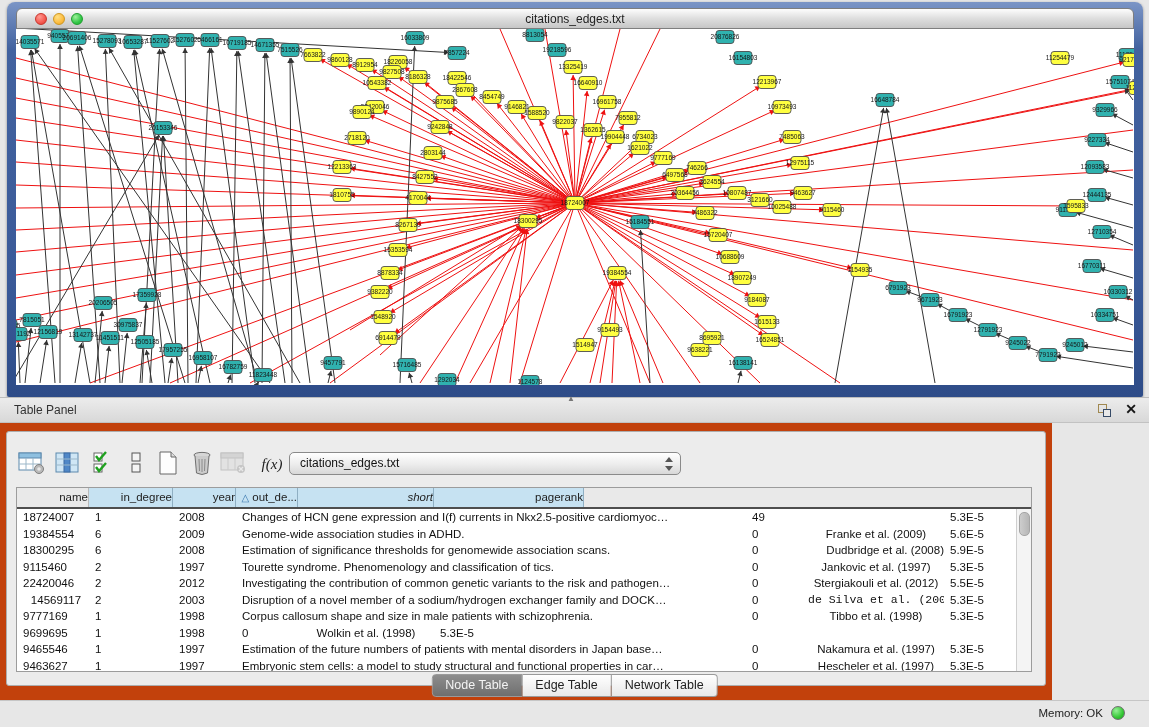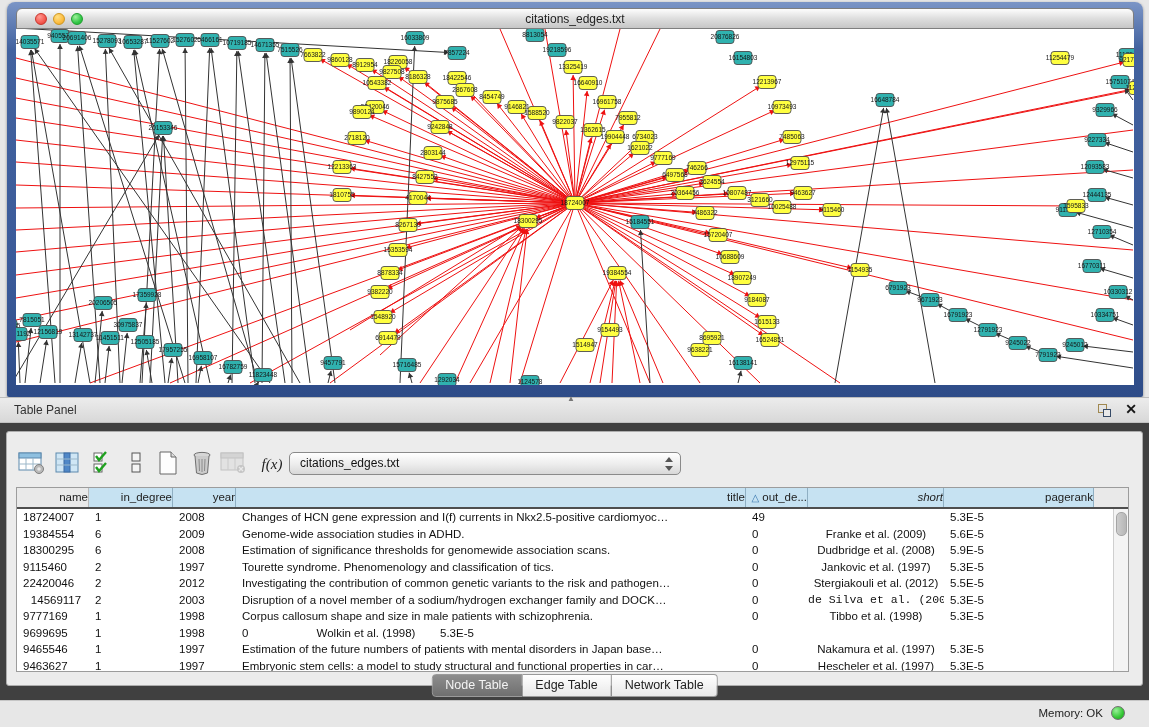--- a/index.html
+++ b/index.html
@@ -26,21 +26,21 @@
 
   
   .tp-header{position:absolute;left:0;top:397px;width:1149px;height:26px;
     background:linear-gradient(#ececec,#d8d8d8);border-top:1px solid #bdbdbd;border-bottom:1px solid #c2c2c2;box-sizing:border-box;}
   .tp-title{position:absolute;left:14px;top:0;height:25px;line-height:25px;font-size:12px;color:#333;}
   .float-ico{position:absolute;right:36px;top:6px;width:15px;height:14px;}
   .float-ico .sq1{position:absolute;left:0;top:0;width:7px;height:7px;border:1.5px solid #a08850;}
   .float-ico .sq2{position:absolute;left:5px;top:5px;width:6px;height:6px;border:1.5px solid #364a66;background:#e9e9e9;}
   .close-ico{position:absolute;right:12px;top:3px;font-size:14px;font-weight:bold;color:#151515;cursor:default;}
 
-  .tp-body{position:absolute;left:0;top:423px;width:1149px;height:277px;background:#404040;}
+  .tp-body{position:absolute;left:0;top:423px;width:1052px;height:277px;background:#c2410c;}
   .tp-inner{position:absolute;left:6px;right:6px;top:8px;bottom:14px;background:#ececec;
     border:1px solid #adadad;border-radius:3px;}
 
   .tool-btn{position:absolute;top:18px;width:30px;height:28px;border:none;background:transparent;padding:0;}
   .fx{font-family:"Liberation Serif",serif;font-style:italic;font-size:15px;color:#222;}
   .combo{position:absolute;left:282px;top:20px;width:392px;height:23px;border:1px solid #8a8a8a;border-radius:5px;
     background:linear-gradient(#ffffff,#ececec 55%,#d8d8d8);box-sizing:border-box;font-size:12px;color:#111;}
   .combo .val{position:absolute;left:10px;top:0;line-height:21px;}
   .combo .arrows{position:absolute;right:7px;top:3px;width:9px;height:16px;}
   .combo .arrows .up{position:absolute;left:1px;top:1px;width:0;height:0;border-left:4px solid transparent;border-right:4px solid transparent;border-bottom:5px solid #555;}
@@ -987,21 +987,20 @@
             <span class="up"></span>
             <span class="dn"></span>
           </span>
       </div>
 
       <div class="tbl">
         <div class="thead" id="thead">
             <div class="th gray" style="width: 72px; flex-basis: 72px;">name</div>
             <div class="th" style="width: 84px; flex-basis: 84px;">in_degree</div>
             <div class="th" style="width: 63px; flex-basis: 63px;">year</div>
-            <div class="th" style="width: 510px; flex-basis: 510px;">title</div>
             <div class="th" style="width: 62px; flex-basis: 62px;"><span class="sort-tri">△</span>out_de...</div>
             <div class="th" style="width: 136px; flex-basis: 136px; font-style: italic;">short</div>
             <div class="th" style="width: 150px; flex-basis: 150px;">pagerank</div>
             <div class="th fill"></div>
           </div>
         <div class="rows" id="tbody">
             <div class="tr">
               <div class="td" style="width: 72px; flex-basis: 72px;">18724007</div>
               <div class="td" style="width: 84px; flex-basis: 84px;">1</div>
               <div class="td" style="width: 63px; flex-basis: 63px;">2008</div>
@@ -1018,21 +1017,21 @@
               <div class="td" style="width: 62px; flex-basis: 62px;">0</div>
               <div class="td center" style="width: 136px; flex-basis: 136px;">Franke et al. (2009)</div>
               <div class="td" style="width: 150px; flex-basis: 150px;">5.6E-5</div>
             </div>
             <div class="tr">
               <div class="td" style="width: 72px; flex-basis: 72px;">18300295</div>
               <div class="td" style="width: 84px; flex-basis: 84px;">6</div>
               <div class="td" style="width: 63px; flex-basis: 63px;">2008</div>
               <div class="td" style="width: 510px; flex-basis: 510px;">Estimation of significance thresholds for genomewide association scans.</div>
               <div class="td" style="width: 62px; flex-basis: 62px;">0</div>
-              <div class="td center" style="width: 136px; flex-basis: 136px;">Dudbridge et al. (2008)</div>
+              <div class="td center" style="width: 136px; flex-basis: 136px; text-align: right;">Dudbridge et al. (2008)</div>
               <div class="td" style="width: 150px; flex-basis: 150px;">5.9E-5</div>
             </div>
             <div class="tr">
               <div class="td" style="width: 72px; flex-basis: 72px;">9115460</div>
               <div class="td" style="width: 84px; flex-basis: 84px;">2</div>
               <div class="td" style="width: 63px; flex-basis: 63px;">1997</div>
               <div class="td" style="width: 510px; flex-basis: 510px;">Tourette syndrome. Phenomenology and classification of tics.</div>
               <div class="td" style="width: 62px; flex-basis: 62px;">0</div>
               <div class="td center" style="width: 136px; flex-basis: 136px;">Jankovic et al. (1997)</div>
               <div class="td" style="width: 150px; flex-basis: 150px;">5.3E-5</div>

